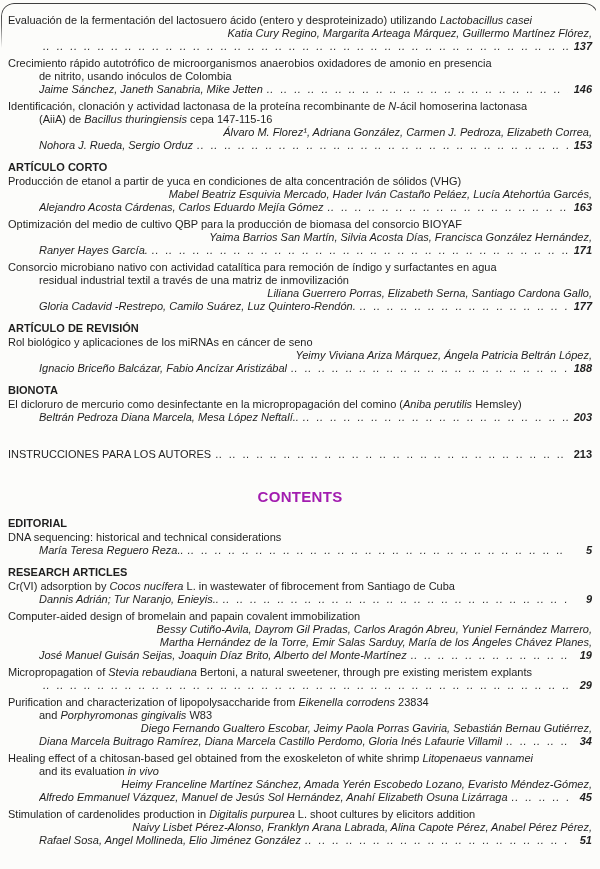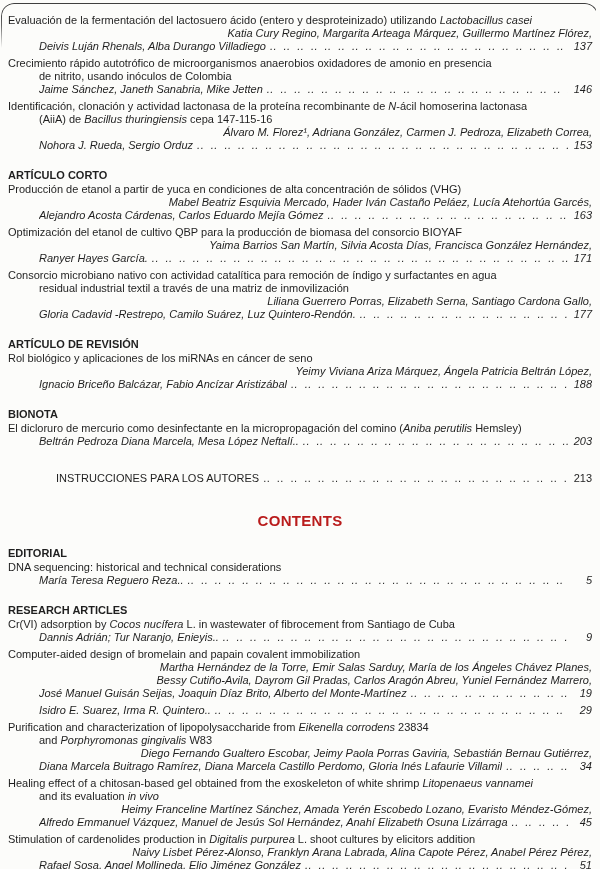--- a/index.html
+++ b/index.html
@@ -15,56 +15,55 @@
   .page { position: relative; width: 596px; height: 869px; padding: 10px 4px 0 8px; overflow: hidden; }
   .top-border {
     position: absolute; top: 3px; left: 1px; width: 597px; height: 46px;
     border: 1.6px solid #3f3f3f; border-bottom: none;
     border-radius: 13px 13px 0 0;
     -webkit-mask-image: linear-gradient(to bottom, #000 8px, rgba(0,0,0,.8) 22px, transparent 45px);
     mask-image: linear-gradient(to bottom, #000 8px, rgba(0,0,0,.8) 22px, transparent 45px);
     pointer-events: none;
   }
   .entry { margin-top: 4px; }
-  .sec-heading { margin-top: 17px; font-weight: 700; }
+  .sec-heading { margin-top: 9px; font-weight: 700; }
   .sec-heading + .entry { margin-top: 1px; }
   .line { display: flex; align-items: baseline; }
   .line .txt { flex: 0 1 auto; min-width: 0; overflow: hidden; white-space: nowrap; }
   .cont .txt, .auth .txt { }
   .cont, .auth { padding-left: 31px; }
   .auth { font-style: italic; justify-content: flex-end; }
   .it { font-style: italic; }
   .leader {
     flex: 1 1 0; min-width: 6px; overflow: hidden; white-space: nowrap;
     letter-spacing: .5px; word-spacing: 3px; padding: 0 4px 0 4px; color: #262626;
   }
-  .pg { flex: 0 0 auto; min-width: 24px; text-align: right; }
-  .instructions { margin-top: 24px; margin-left: 48px; }
+  .pg { flex: 0 0 auto; min-width: 24px; text-align: right; font-weight: bold; }
+  .instructions { margin-top: 24px; }
   .contents-heading {
     margin-top: 27px; margin-bottom: 11px; text-align: center;
     font-weight: 700; font-size: 15px; line-height: 18px; letter-spacing: .3px;
-    color: #b91c1c;
+    color: #a21caf;
   }
 </style>
 </head>
 <body>
 
 <div class="page">
   <div class="top-border"></div>
 
   <div class="toc" id="toc-continued">
       <div class="entry">
         <div class="line">
           <span class="txt"><span>Evaluación de la fermentación del lactosuero ácido (entero y desproteinizado) utilizando </span><span class="it">Lactobacillus casei</span></span>
         </div>
         <div class="line auth">
           <span class="txt"><span>Katia Cury Regino, Margarita Arteaga Márquez, Guillermo Martínez Flórez,</span></span>
         </div>
         <div class="line auth">
-          <span class="txt"><span>Deivis Luján Rhenals, Alba Durango Villadiego</span></span>
           <span class="leader">.. .. .. .. .. .. .. .. .. .. .. .. .. .. .. .. .. .. .. .. .. .. .. .. .. .. .. .. .. .. .. .. .. .. .. .. .. .. .. .. .. .. .. .. .. .. .. .. .. .. .. .. .. .. .. .. .. .. .. .. .. .. .. .. .. .. .. .. .. .. .. .. .. .. .. .. .. .. .. .. .. .. .. .. .. .. .. .. .. .. </span>
           <span class="pg">137</span>
         </div>
       </div>
       <div class="entry">
         <div class="line">
           <span class="txt"><span>Crecimiento rápido autotrófico de microorganismos anaerobios oxidadores de amonio en presencia</span></span>
         </div>
         <div class="line cont">
           <span class="txt"><span>de nitrito, usando inóculos de Colombia</span></span>
@@ -100,21 +99,21 @@
           <span class="txt"><span>Mabel Beatriz Esquivia Mercado, Hader Iván Castaño Peláez, Lucía Atehortúa Garcés,</span></span>
         </div>
         <div class="line auth">
           <span class="txt"><span>Alejandro Acosta Cárdenas, Carlos Eduardo Mejía Gómez</span></span>
           <span class="leader">.. .. .. .. .. .. .. .. .. .. .. .. .. .. .. .. .. .. .. .. .. .. .. .. .. .. .. .. .. .. .. .. .. .. .. .. .. .. .. .. .. .. .. .. .. .. .. .. .. .. .. .. .. .. .. .. .. .. .. .. .. .. .. .. .. .. .. .. .. .. .. .. .. .. .. .. .. .. .. .. .. .. .. .. .. .. .. .. .. .. </span>
           <span class="pg">163</span>
         </div>
       </div>
       <div class="entry">
         <div class="line">
-          <span class="txt"><span>Optimización del etanol de cultivo QBP para la producción de biomasa del consorcio BIOYAF</span></span>
+          <span class="txt"><span>Optimización del medio de cultivo QBP para la producción de biomasa del consorcio BIOYAF</span></span>
         </div>
         <div class="line auth">
           <span class="txt"><span>Yaima Barrios San Martín, Silvia Acosta Días, Francisca González Hernández,</span></span>
         </div>
         <div class="line auth">
           <span class="txt"><span>Ranyer Hayes García.</span></span>
           <span class="leader">.. .. .. .. .. .. .. .. .. .. .. .. .. .. .. .. .. .. .. .. .. .. .. .. .. .. .. .. .. .. .. .. .. .. .. .. .. .. .. .. .. .. .. .. .. .. .. .. .. .. .. .. .. .. .. .. .. .. .. .. .. .. .. .. .. .. .. .. .. .. .. .. .. .. .. .. .. .. .. .. .. .. .. .. .. .. .. .. .. .. </span>
           <span class="pg">171</span>
         </div>
       </div>
@@ -194,34 +193,36 @@
           <span class="txt"><span>Dannis Adrián; Tur Naranjo, Enieyis..</span></span>
           <span class="leader">.. .. .. .. .. .. .. .. .. .. .. .. .. .. .. .. .. .. .. .. .. .. .. .. .. .. .. .. .. .. .. .. .. .. .. .. .. .. .. .. .. .. .. .. .. .. .. .. .. .. .. .. .. .. .. .. .. .. .. .. .. .. .. .. .. .. .. .. .. .. .. .. .. .. .. .. .. .. .. .. .. .. .. .. .. .. .. .. .. .. </span>
           <span class="pg">9</span>
         </div>
       </div>
       <div class="entry">
         <div class="line">
           <span class="txt"><span>Computer-aided design of bromelain and papain covalent immobilization</span></span>
         </div>
         <div class="line auth">
+          <span class="txt"><span>Bessy Cutiño-Avila, Dayrom Gil Pradas, Carlos Aragón Abreu, Yuniel Fernández Marrero,</span></span>
+        </div>
+        <div class="line auth">
           <span class="txt"><span>Martha Hernández de la Torre, Emir Salas Sarduy, María de los Ángeles Chávez Planes,</span></span>
         </div>
         <div class="line auth">
-          <span class="txt"><span>Bessy Cutiño-Avila, Dayrom Gil Pradas, Carlos Aragón Abreu, Yuniel Fernández Marrero,</span></span>
-        </div>
-        <div class="line auth">
           <span class="txt"><span>José Manuel Guisán Seijas, Joaquin Díaz Brito, Alberto del Monte-Martínez</span></span>
           <span class="leader">.. .. .. .. .. .. .. .. .. .. .. .. .. .. .. .. .. .. .. .. .. .. .. .. .. .. .. .. .. .. .. .. .. .. .. .. .. .. .. .. .. .. .. .. .. .. .. .. .. .. .. .. .. .. .. .. .. .. .. .. .. .. .. .. .. .. .. .. .. .. .. .. .. .. .. .. .. .. .. .. .. .. .. .. .. .. .. .. .. .. </span>
           <span class="pg">19</span>
         </div>
       </div>
       <div class="entry">
-        <div class="line auth">
-          <span class="txt"><span>Isidro E. Suarez,  Irma R. Quintero..</span></span>
+        <div class="line">
+          <span class="txt"><span>Micropropagation of </span><span class="it">Stevia rebaudiana</span><span> Bertoni, a natural sweetener, through pre existing meristem explants</span></span>
+        </div>
+        <div class="line auth">
           <span class="leader">.. .. .. .. .. .. .. .. .. .. .. .. .. .. .. .. .. .. .. .. .. .. .. .. .. .. .. .. .. .. .. .. .. .. .. .. .. .. .. .. .. .. .. .. .. .. .. .. .. .. .. .. .. .. .. .. .. .. .. .. .. .. .. .. .. .. .. .. .. .. .. .. .. .. .. .. .. .. .. .. .. .. .. .. .. .. .. .. .. .. </span>
           <span class="pg">29</span>
         </div>
       </div>
       <div class="entry">
         <div class="line">
           <span class="txt"><span>Purification and characterization of lipopolysaccharide from </span><span class="it">Eikenella corrodens</span><span> 23834</span></span>
         </div>
         <div class="line cont">
           <span class="txt"><span>and </span><span class="it">Porphyromonas gingivalis</span><span> W83</span></span>

